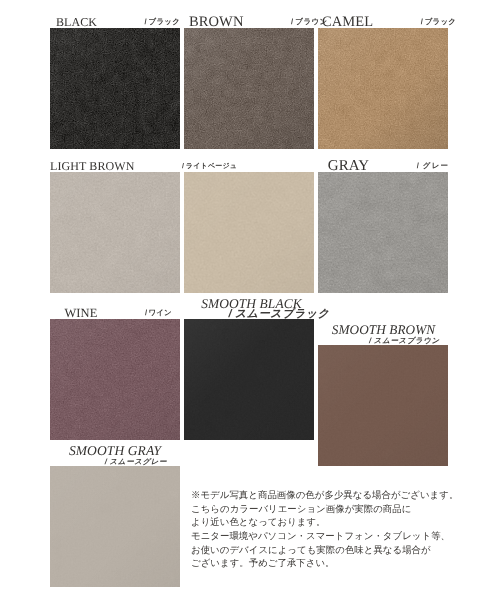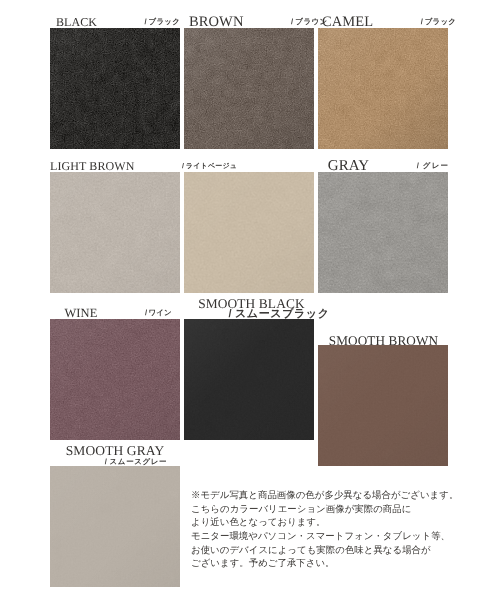--- a/index.html
+++ b/index.html
@@ -46,20 +46,21 @@
     font-size: 8.4px;
     letter-spacing: 0.2px;
     color: #3d3b39;
     position: relative;
     top: -1.5px;
     margin-left: 5.5px;
     padding-left: 42px;
   }
   .swatch-label.two-line {
     line-height: 11px;
+    font-style: italic;
   }
   .two-line .label-jp {
     display: block;
     margin-left: 0;
     top: 0px;
     letter-spacing: 0.6px;
   }
   .swatch {
     position: absolute;
     left: 0;
@@ -249,21 +250,21 @@
       <div class="swatch-cell" style="left: 184px; top: 293px; width: 130px; height: 147px;">
         <div class="swatch-label two-line" style="bottom: 120px; left: 2.5px;"><span class="label-en" style="font-size: 13.4px;">SMOOTH BLACK</span><span class="label-jp" style="font-size: 11px; letter-spacing: 0.6px;">/ スムースブラック</span></div>
         <div class="swatch" style="top: 26px; height: 121px; background: rgb(42, 42, 42);">
           <svg class="tex">
             <rect x="0" y="0" width="100%" height="100%" fill="#2a2a2a" filter="url(#tex7)"></rect>
           </svg>
           <div class="shade" style="background: linear-gradient(135deg, rgba(255, 255, 255, 0.05) 0%, rgba(255, 255, 255, 0) 42%, rgba(0, 0, 0, 0) 58%, rgba(0, 0, 0, 0.04) 100%);"></div>
         </div>
       </div>
       <div class="swatch-cell" style="left: 318px; top: 293px; width: 130px; height: 147px; margin-top: 26px;">
-        <div class="swatch-label two-line" style="bottom: 120px; left: 0.5px;"><span class="label-en" style="font-size: 13.2px;">SMOOTH BROWN</span></div>
+        <div class="swatch-label two-line" style="bottom: 120px; left: 0.5px;"><span class="label-en" style="font-size: 13.2px;">SMOOTH BROWN</span><span class="label-jp" style="font-size: 7.5px; letter-spacing: 0.6px;">/ スムースブラウン</span></div>
         <div class="swatch" style="top: 26px; height: 121px; background: rgb(117, 90, 78);">
           <svg class="tex">
             <rect x="0" y="0" width="100%" height="100%" fill="#755a4e" filter="url(#tex8)"></rect>
           </svg>
           <div class="shade" style="background: linear-gradient(135deg, rgba(255, 255, 255, 0.03) 0%, rgba(255, 255, 255, 0) 42%, rgba(0, 0, 0, 0) 58%, rgba(0, 0, 0, 0.043) 100%);"></div>
         </div>
       </div>
       <div class="swatch-cell" style="left: 50px; top: 440px; width: 130px; height: 147px;">
         <div class="swatch-label two-line" style="bottom: 120px; left: 0px;"><span class="label-en" style="font-size: 13.5px;">SMOOTH GRAY</span><span class="label-jp" style="font-size: 7.5px; letter-spacing: 0.6px;">/ スムースグレー</span></div>
         <div class="swatch" style="top: 26px; height: 121px; background: rgb(184, 176, 166);">

